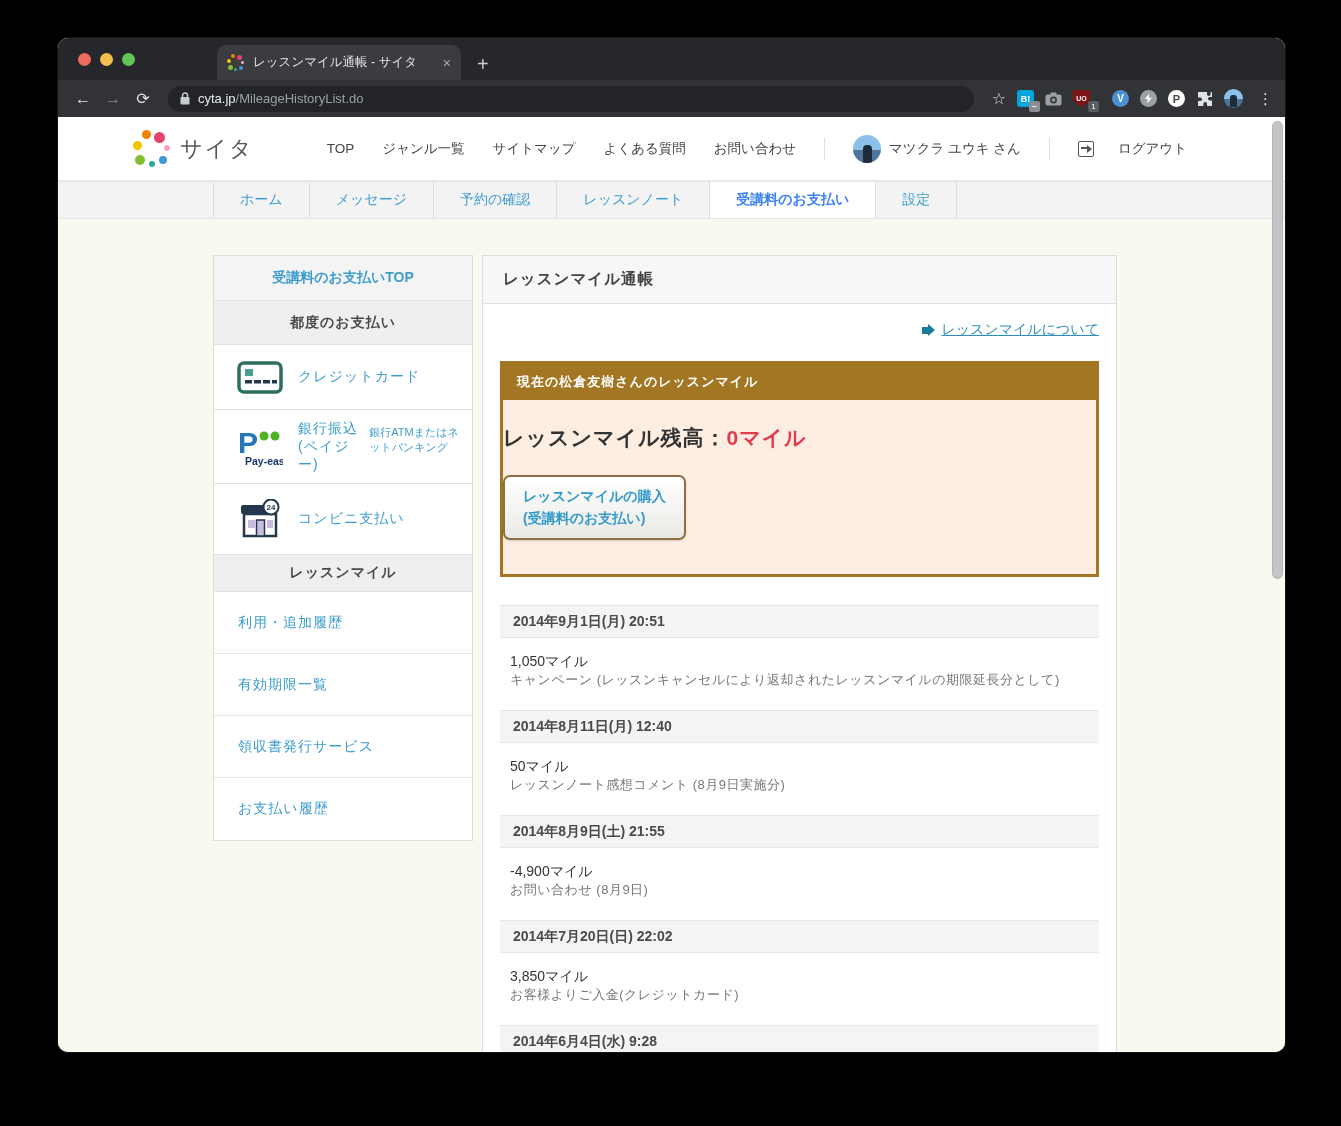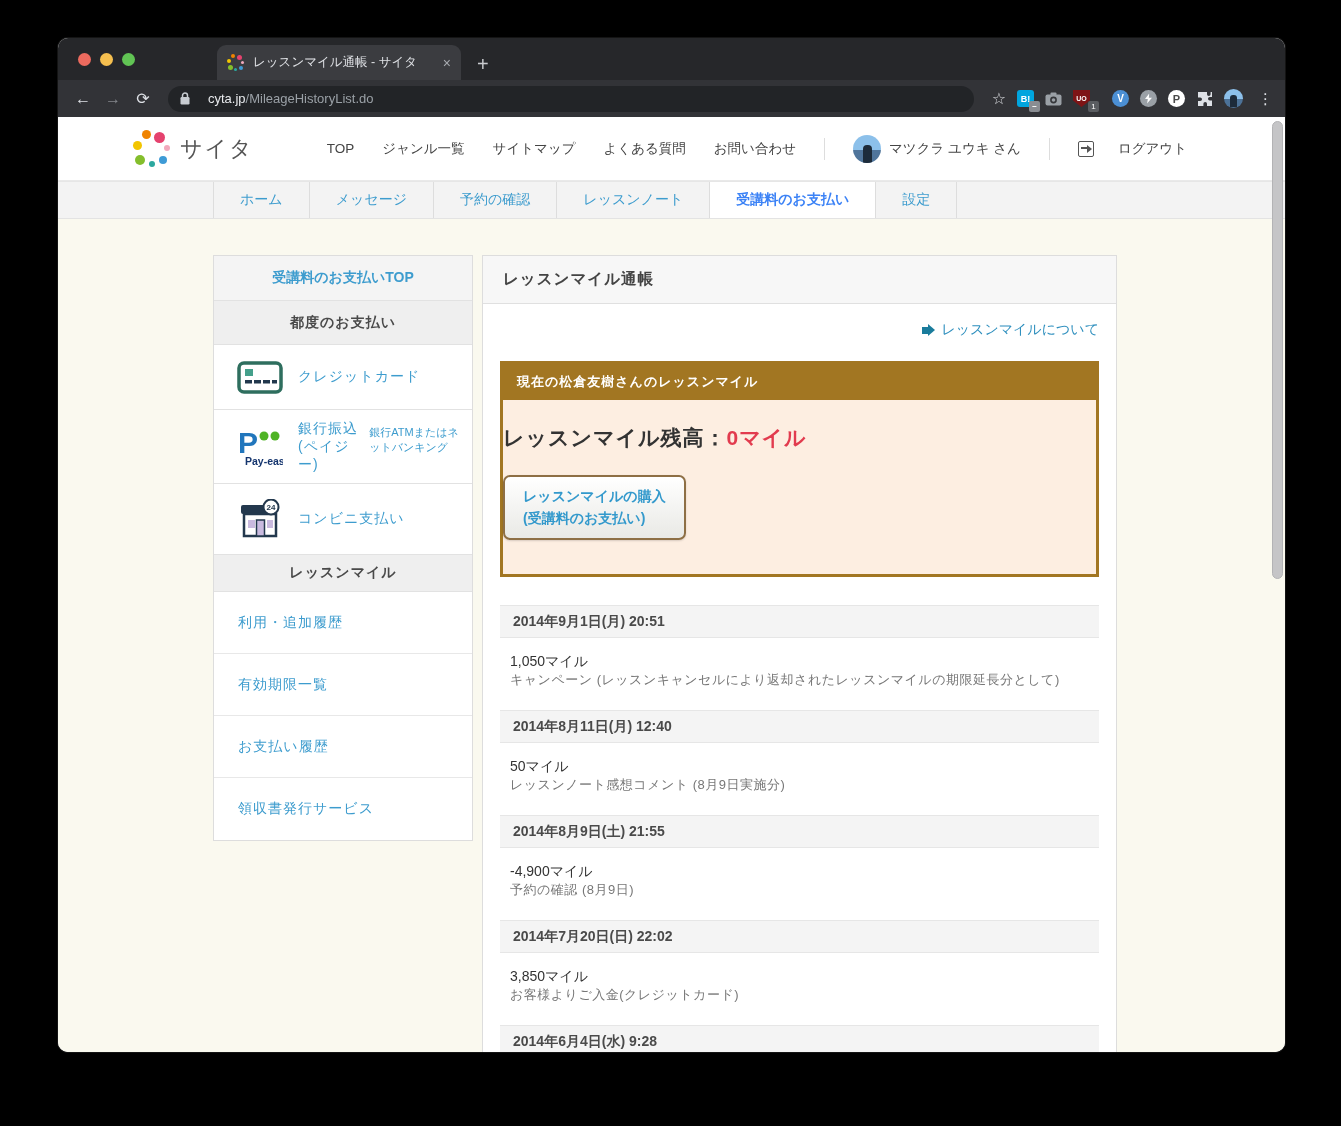--- a/index.html
+++ b/index.html
@@ -20,21 +20,21 @@
   .tab-title{flex:1;color:#DFE1E5;font-size:12.5px;white-space:nowrap;overflow:hidden}
   .tab-close{color:#A8ABB0;font-size:14px;cursor:default}
   .newtab-btn{color:#C8CACE;font-size:20px;margin:0 0 6px 16px;line-height:20px}
 
   
   .toolbar{height:37px;background:#323337;display:flex;align-items:center;padding:0 12px;gap:4px}
   .nav-ic{width:26px;height:26px;border-radius:50%;display:flex;align-items:center;justify-content:center;
     font-size:16px;color:#DEE1E6}
   .nav-ic.dim{color:#84878C}
   .omnibox{flex:1;height:26px;margin:8px 8px;background:#222427;border-radius:14px;display:flex;
-    align-items:center;padding:0 12px;gap:18px;font-size:13px}
+    align-items:center;padding:0 12px;gap:8px;font-size:13px}
   .url-host{color:#E8EAED}.url-path{color:#9AA0A6}
   .ext-area{display:flex;align-items:center;gap:11px;margin-left:6px}
   .star{color:#D3D5D9;font-size:16px}
   .ext{position:relative;width:17px;height:17px;display:flex;align-items:center;justify-content:center}
   .hatena{background:#00A5DE;border-radius:3px;color:#fff;font-weight:bold;font-size:9px}
   .mini-badge{position:absolute;right:-6px;bottom:-5px;background:#8A8D92;color:#fff;font-size:8px;
     width:11px;height:11px;border-radius:2px;display:flex;align-items:center;justify-content:center}
   .ublock{background:#7E1416;clip-path:polygon(0 0,100% 0,100% 62%,50% 100%,0 62%);color:#fff;
     font-weight:bold;font-size:7px}
   .dark-badge{position:absolute;right:-6px;bottom:-5px;background:#5A5D61;color:#fff;font-size:8px;
@@ -114,21 +114,21 @@
 
   
   .main{width:635px;background:#fff;border:1px solid #DDD}
   .main-title{height:48px;background:#F7F7F7;border-bottom:1px solid #E0E0E0;display:flex;align-items:center;
     padding:0 20px;font-size:15.5px;font-weight:bold;color:#444;letter-spacing:1px}
   .main-body{padding:15px 17px 0}
   .about-row{display:flex;justify-content:flex-end;align-items:center;gap:6px;height:22px}
   .arrow-ic{display:inline-flex;align-items:center}
   .arrow-ic i{display:block;width:6px;height:7px;background:#1A7C9C}
   .arrow-ic b{display:block;width:0;height:0;border-left:7px solid #1A7C9C;border-top:6px solid transparent;border-bottom:6px solid transparent}
-  .about-link{color:#2E8FBE;font-size:14px;cursor:pointer}
+  .about-link{color:#2E8FBE;font-size:14px;text-decoration:underline;cursor:pointer}
 
   .balance-box{margin-top:20px;border:3px solid #A27622}
   .bb-head{background:#A27622;color:#fff;font-size:13px;font-weight:bold;padding:9px 14px;letter-spacing:1px}
   .bb-body{background:#FDEEE1;text-align:left;padding:24px 0 34px}
   .bb-line{font-size:21px;font-weight:bold;color:#333;letter-spacing:1px}
   .bb-val{color:#E23B4E}
   .buy-btn{display:inline-block;margin-top:23px;padding:9px 18px;border:2px solid #8E6F45;border-radius:7px;
     background:linear-gradient(180deg,#FFFFFF,#E9E9E5);color:#3399CC;font-size:14px;font-weight:bold;
     line-height:1.55;cursor:pointer;box-shadow:0 1px 2px rgba(0,0,0,.15)}
 
@@ -308,22 +308,22 @@
               <text x="34" y="11" text-anchor="middle" font-size="8" font-weight="bold" fill="#23384D">24</text>
             </svg>
           </span>
           <span class="lbl">コンビニ支払い</span>
         </div>
 
         <div class="side-cell side-section sm">レッスンマイル</div>
 
         <div class="side-link">利用・追加履歴</div>
         <div class="side-link">有効期限一覧</div>
+        <div class="side-link">領収書発行サービス</div>
         <div class="side-link">お支払い履歴</div>
-        <div class="side-link">領収書発行サービス</div>
       </div>
 
       <div class="main">
         <div class="main-title">レッスンマイル通帳</div>
         <div class="main-body">
 
           <div class="about-row">
             <span class="arrow-ic">
                 <i></i>
                 <b></b>
@@ -357,21 +357,21 @@
               <div class="h-body">
                 <div class="h-miles">50マイル</div>
                 <div class="h-desc">レッスンノート感想コメント (8月9日実施分)</div>
               </div>
             </div>
 
             <div>
               <div class="h-date">2014年8月9日(土) 21:55</div>
               <div class="h-body">
                 <div class="h-miles">-4,900マイル</div>
-                <div class="h-desc">予約の確認 (8月9日)</div>
+                <div class="h-desc">お問い合わせ (8月9日)</div>
               </div>
             </div>
 
             <div>
               <div class="h-date">2014年7月20日(日) 22:02</div>
               <div class="h-body">
                 <div class="h-miles">3,850マイル</div>
                 <div class="h-desc">お客様よりご入金(クレジットカード)</div>
               </div>
             </div>

